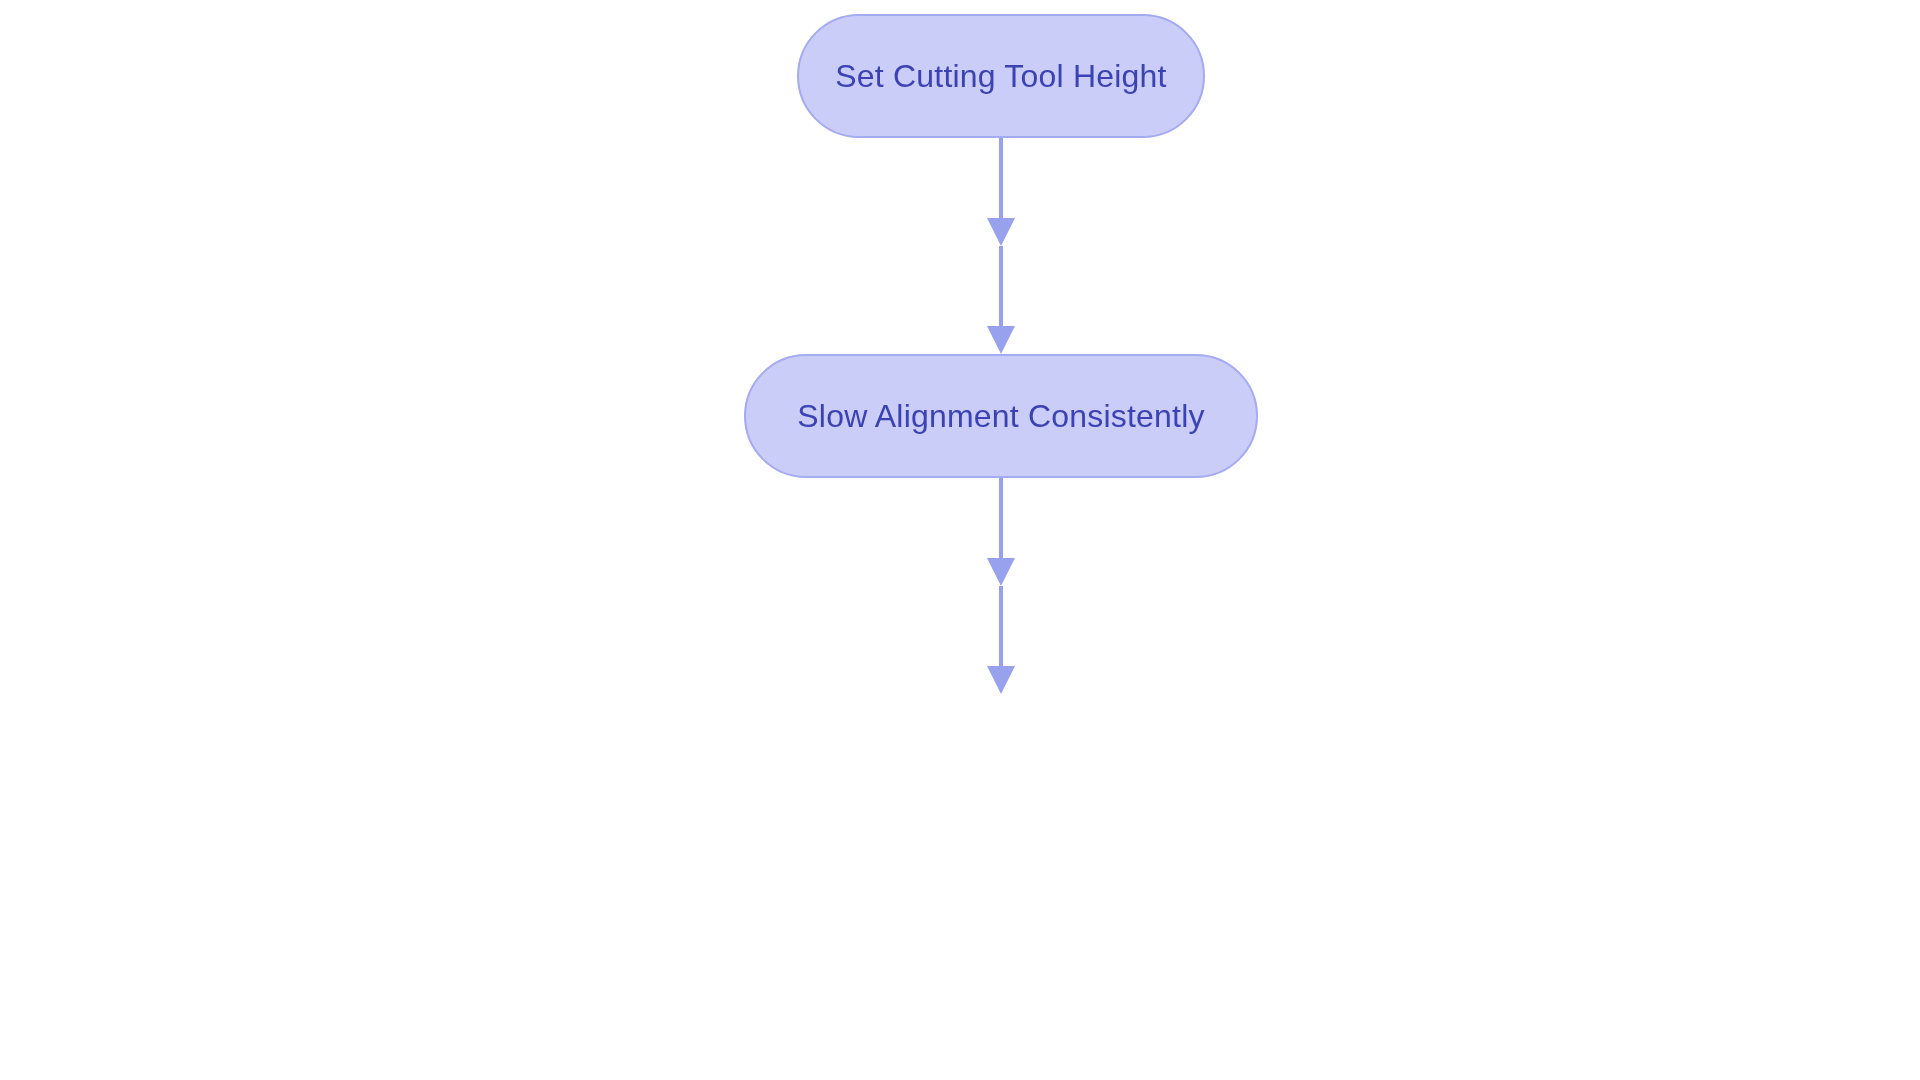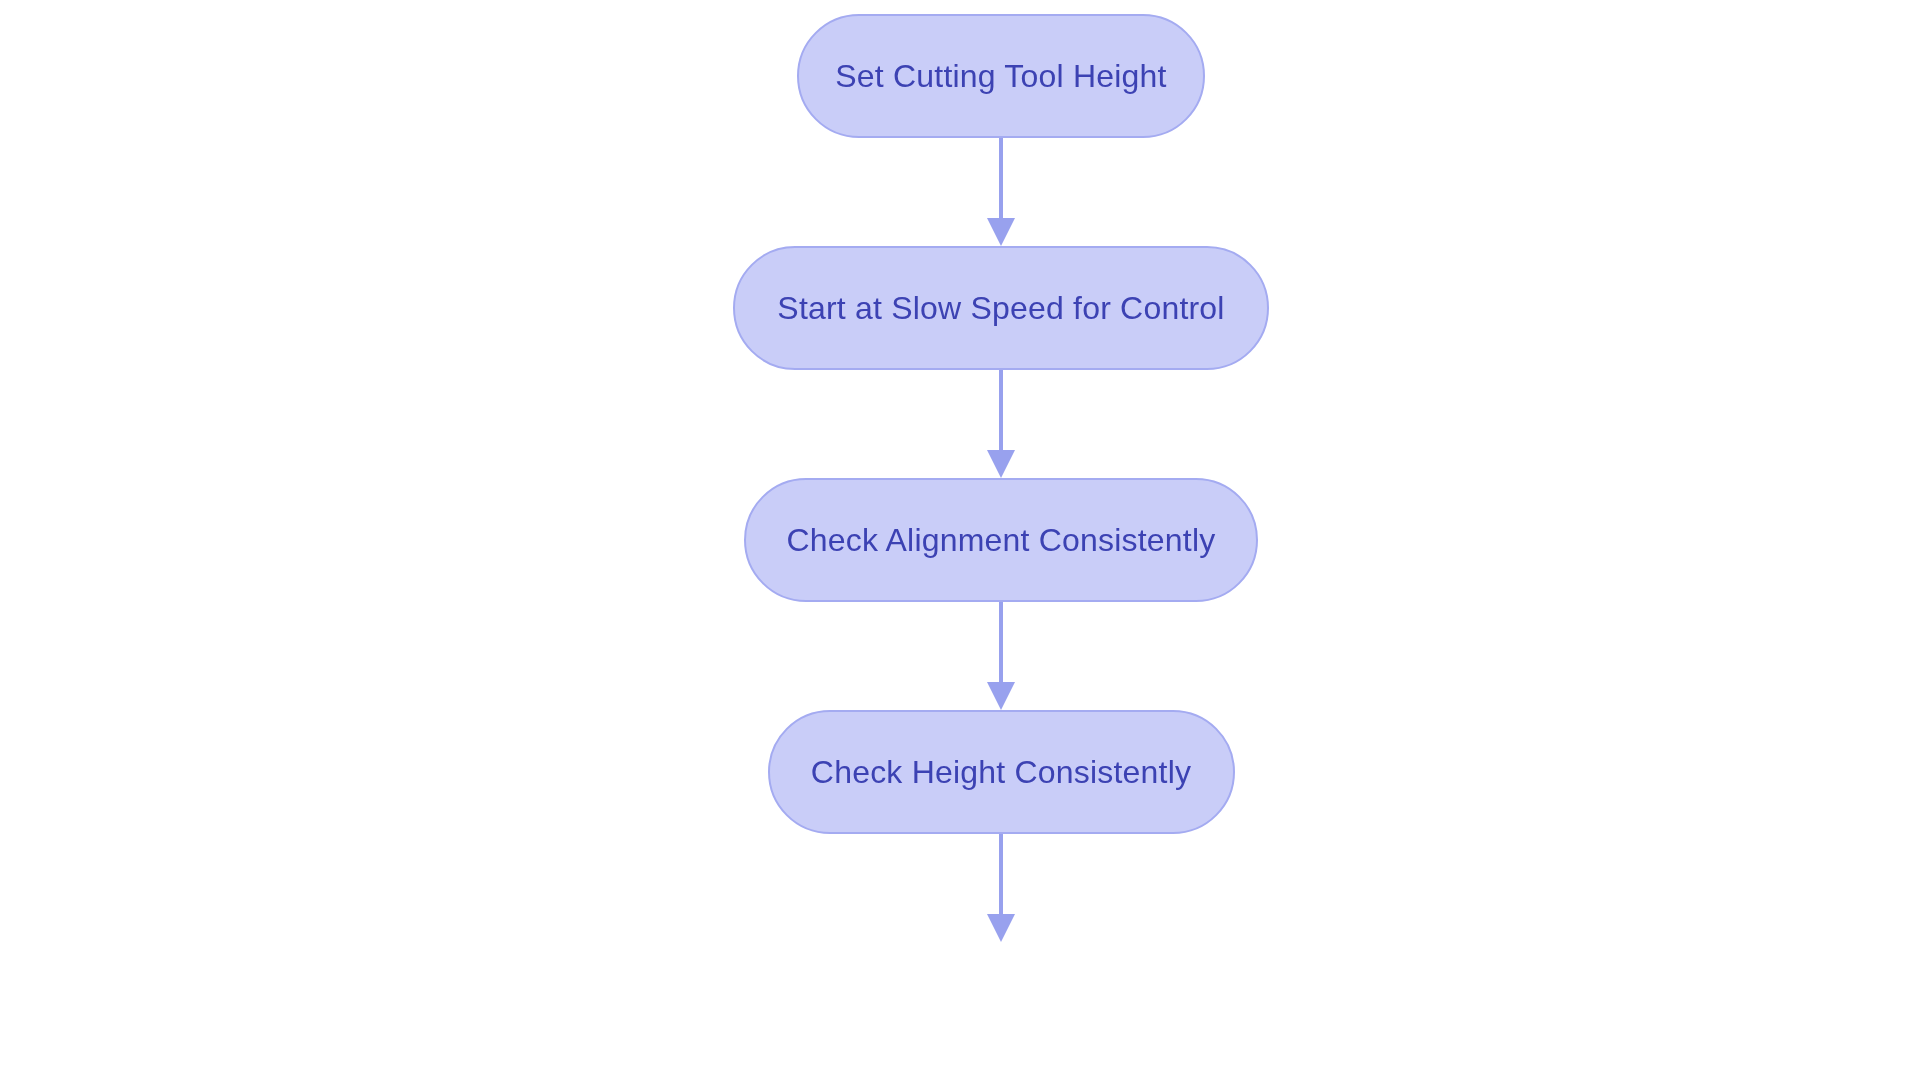--- a/index.html
+++ b/index.html
@@ -73,41 +73,35 @@
 
     <div class="node n1">
       <span>Set Cutting Tool Height</span>
     </div>
 
     <div class="connector">
       <div class="line"></div>
       <div class="head"></div>
     </div>
 
-    <div class="node n2">
-      <span>Start at Slow Speed for Control</span>
+
+    <div class="connector">
+      <div class="line"></div>
+      <div class="head"></div>
+    </div>
+
+    <div class="node n3">
+      <span>Slow Alignment Consistently</span>
     </div>
 
     <div class="connector">
       <div class="line"></div>
       <div class="head"></div>
     </div>
 
-    <div class="node n3">
-      <span>Check Alignment Consistently</span>
-    </div>
-
-    <div class="connector">
-      <div class="line"></div>
-      <div class="head"></div>
-    </div>
-
-    <div class="node n4">
-      <span>Check Height Consistently</span>
-    </div>
 
     <div class="connector">
       <div class="line"></div>
       <div class="head"></div>
     </div>
 
 
   </div>
 </div>
 

